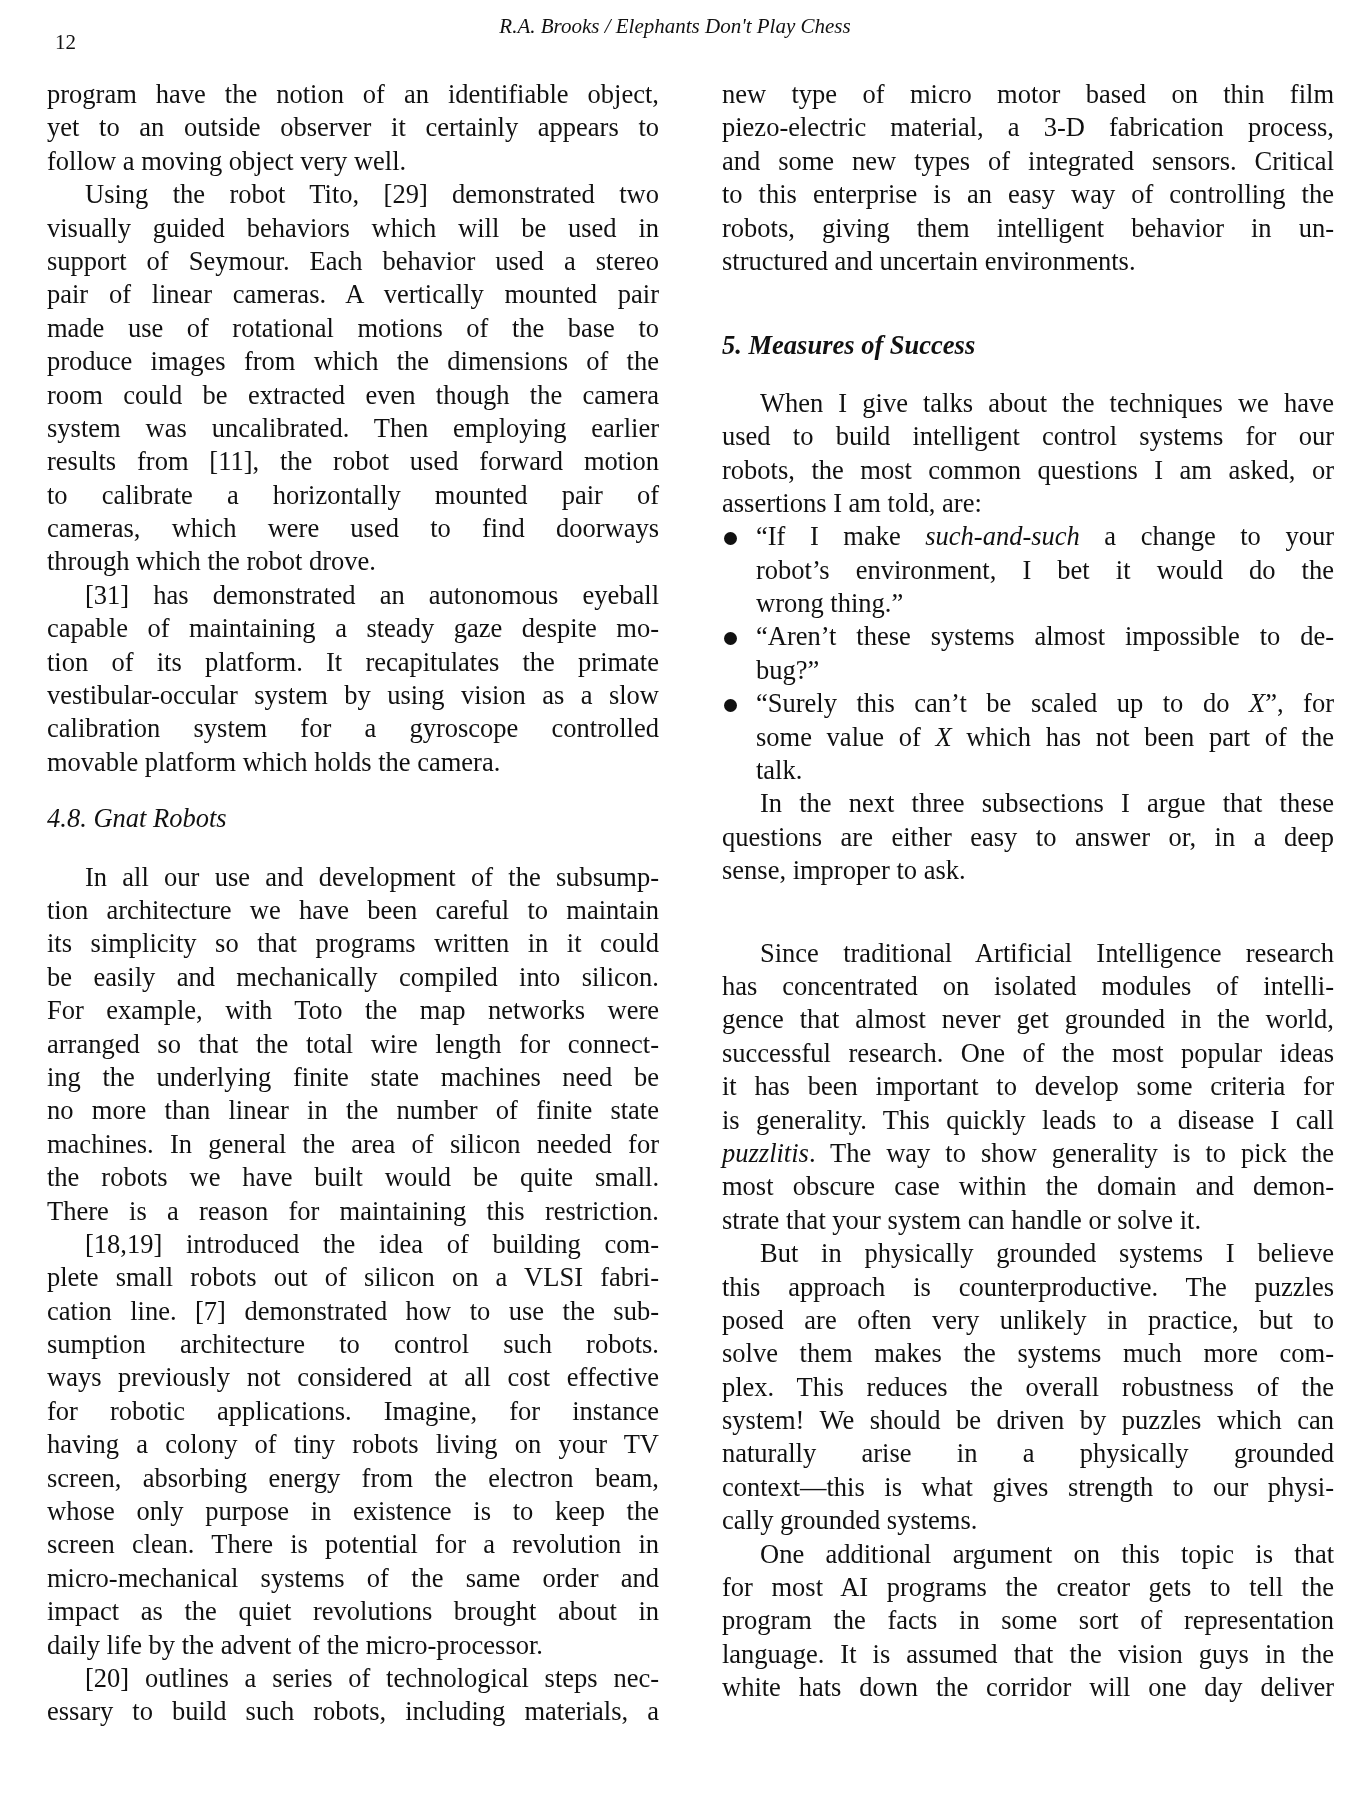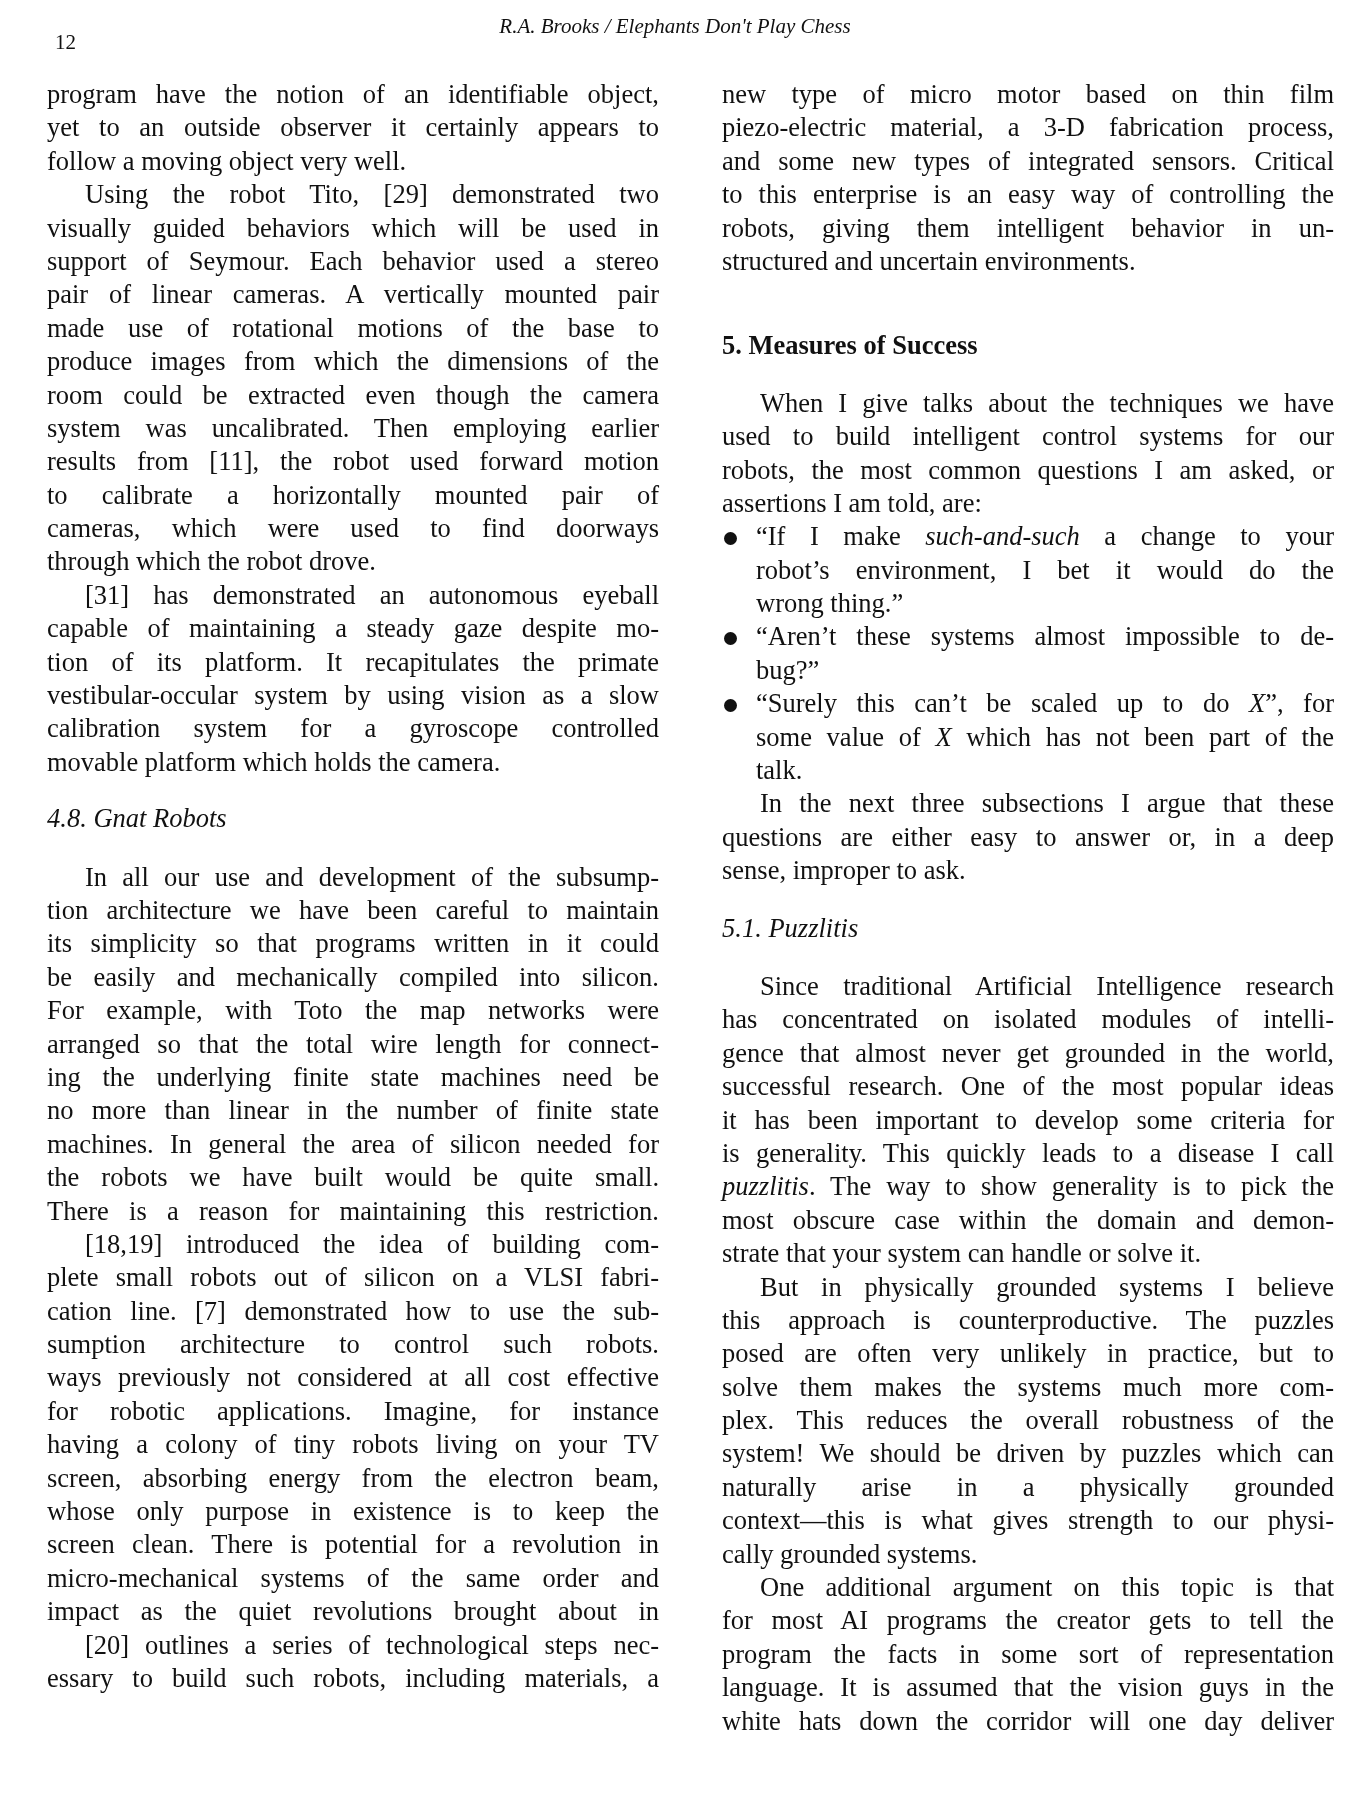--- a/index.html
+++ b/index.html
@@ -17,21 +17,21 @@
   .ln {
     display: block; height: 33.4px; line-height: 33.4px; font-size: 26.5px;
     text-align: justify; text-align-last: justify; white-space: nowrap; overflow: visible;
   }
   .ln.last { text-align-last: left; }
   .ln.ind { text-indent: 38px; }
   .ln.bl { padding-left: 34px; position: relative; }
   .bullet { position: absolute; left: 2px; top: 12px; width: 13px; height: 13px; border-radius: 50%; background: #111; }
   .gap { display: block; }
   .h-italic { display: block; font-style: italic; font-size: 26.5px; height: 33.4px; line-height: 33.4px; }
-  .h-bold { display: block; font-weight: bold; font-size: 26.5px; height: 33.4px; line-height: 33.4px; }
+  .h-bold { display: block; font-weight: bold; font-size: 26.5px; height: 33.4px; line-height: 33.4px; font-style: italic; }
   em, .it { font-style: italic; }
 </style>
 </head>
 <body>
 
 <div class="page-header">
   <span class="page-number">12</span>
   <span class="running-title">R.A. Brooks / Elephants Don't Play Chess</span>
 </div>
 
@@ -85,20 +85,21 @@
     <span class="ln">cation line. [7] demonstrated how to use the sub-</span>
     <span class="ln">sumption architecture to control such robots.</span>
     <span class="ln">ways previously not considered at all cost effective</span>
     <span class="ln">for robotic applications. Imagine, for instance</span>
     <span class="ln">having a colony of tiny robots living on your TV</span>
     <span class="ln">screen, absorbing energy from the electron beam,</span>
     <span class="ln">whose only purpose in existence is to keep the</span>
     <span class="ln">screen clean. There is potential for a revolution in</span>
     <span class="ln">micro-mechanical systems of the same order and</span>
     <span class="ln">impact as the quiet revolutions brought about in</span>
+    <span class="ln last">daily life by the advent of the micro-processor.</span>
   </div>
   <div>
     <span class="ln ind">[20] outlines a series of technological steps nec-</span>
     <span class="ln">essary to build such robots, including materials, a</span>
   </div>
 </div>
 
 <div class="col col-right">
   <div>
     <span class="ln">new type of micro motor based on thin film</span>
@@ -132,21 +133,20 @@
       <span class="ln bl"><span>some value of </span><em>X</em><span> which has not been part of the</span></span>
       <span class="ln bl last">talk.</span>
     </div>
   </div>
   <div>
     <span class="ln ind">In the next three subsections I argue that these</span>
     <span class="ln">questions are either easy to answer or, in a deep</span>
     <span class="ln last">sense, improper to ask.</span>
   </div>
   <span class="gap" style="height:24px"></span>
-  <span class="h-italic">5.1. Puzzlitis</span>
   <span class="gap" style="height:25px"></span>
   <div>
     <span class="ln ind">Since traditional Artificial Intelligence research</span>
     <span class="ln">has concentrated on isolated modules of intelli-</span>
     <span class="ln">gence that almost never get grounded in the world,</span>
     <span class="ln">successful research. One of the most popular ideas</span>
     <span class="ln">it has been important to develop some criteria for</span>
     <span class="ln">is generality. This quickly leads to a disease I call</span>
     <span class="ln"><em>puzzlitis</em><span>. The way to show generality is to pick the</span></span>
     <span class="ln">most obscure case within the domain and demon-</span>

